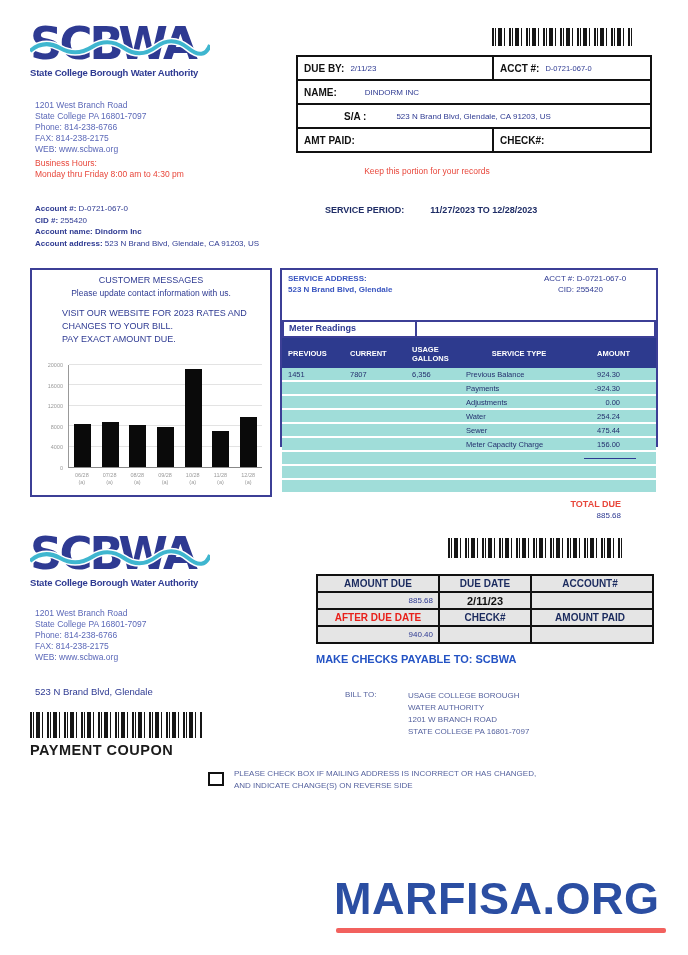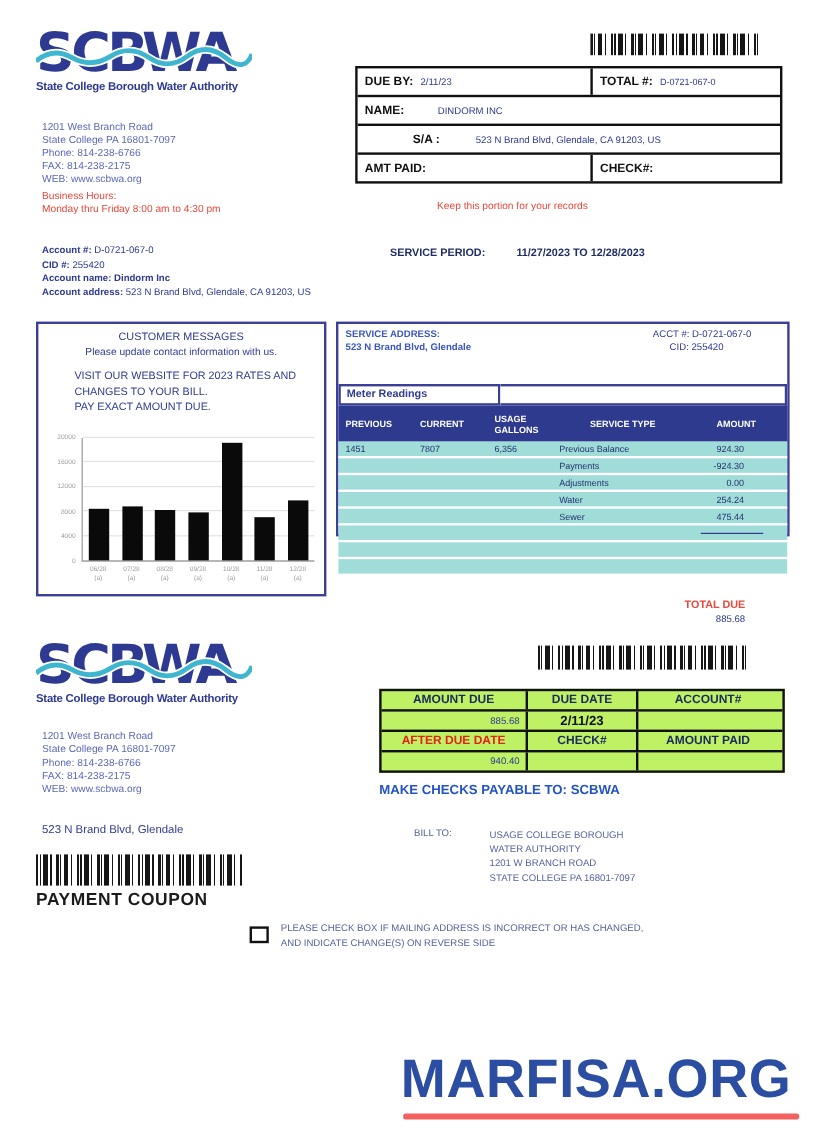--- a/index.html
+++ b/index.html
@@ -67,21 +67,21 @@
   .svc-row{height:12px;background:#a0ddd9;border-bottom:2px solid #fff;font-size:7.5px;color:#24306e;align-items:center;}
   .cell{padding-left:6px;overflow:hidden;white-space:nowrap;}
   .cell-amount{text-align:right;padding-right:36px;}
   .rule-line{display:inline-block;width:52px;border-top:1.5px solid #2e3a92;vertical-align:middle;}
   .total-due{position:absolute;left:536px;top:499px;width:85px;text-align:right;}
   .total-due-label{font-size:9px;font-weight:bold;color:#e8473b;}
   .total-due-value{font-size:8px;color:#2e3a92;margin-top:2px;}
 
   
   .svc-addr-line{position:absolute;left:35px;top:686px;font-size:9.5px;color:#2e3a92;}
-  .coupon-table{position:absolute;left:316px;top:574px;width:334px;border:2px solid #111;background:#bef264;}
+  .coupon-table{position:absolute;left:316px;top:574px;width:334px;border:2px solid #111;background:#e5e5e5;}
   .ct-row{display:grid;grid-template-columns:122px 92px 116px;border-bottom:2px solid #111;align-items:center;}
   .ct-row:last-child{border-bottom:none;}
   .ct-cell{height:15px;border-right:2px solid #111;display:flex;align-items:center;justify-content:center;}
   .ct-cell:last-child{border-right:none;}
   .ct-h{font-size:10px;font-weight:bold;color:#1a2a5e;}
   .ct-red{color:#e8201a;}
   .ct-amount{justify-content:flex-end;padding-right:5px;font-size:8px;color:#2e3a92;}
   .ct-date{font-size:11px;font-weight:bold;color:#111;}
   .make-checks{position:absolute;left:316px;top:653px;font-size:11px;font-weight:bold;color:#2453c4;}
   .bill-to-label{position:absolute;left:345px;top:690px;font-size:8px;color:#56639f;}
@@ -123,21 +123,21 @@
 
   <div class="barcode" style="position:absolute;left:492px;top:28px;width:140px;height:18px;"></div>
 
   <div class="rtable">
     <div class="rrow">
       <div class="rcell split-l">
         <span class="rlabel">DUE BY:</span>
         <span class="rvalue">2/11/23</span>
       </div>
       <div class="rcell split-r">
-        <span class="rlabel">TOTAL #:</span>
+        <span class="rlabel">ACCT #:</span>
         <span class="rvalue" style="font-size:7.5px;">D-0721-067-0</span>
       </div>
     </div>
     <div class="rrow">
       <div class="rcell" style="width:100%;">
         <span class="rlabel">NAME:</span>
         <span class="rvalue" style="margin-left:28px;">DINDORM INC</span>
       </div>
     </div>
     <div class="rrow">
@@ -296,20 +296,27 @@
         <div class="cell"></div>
           <div class="cell"></div>
           <div class="cell"></div>
         <div class="cell">Sewer</div>
         <div class="cell cell-amount">475.44</div>
       </div>
       <div class="svc-row svc-grid">
         <div class="cell"></div>
           <div class="cell"></div>
           <div class="cell"></div>
+        <div class="cell">Meter  Capacity  Charge</div>
+        <div class="cell cell-amount">156.00</div>
+      </div>
+      <div class="svc-row svc-grid">
+        <div class="cell"></div>
+          <div class="cell"></div>
+          <div class="cell"></div>
           <div class="cell"></div>
         <div class="cell cell-amount"><span class="rule-line"></span></div>
       </div>
       <div class="svc-row svc-grid">
         <div class="cell"></div>
           <div class="cell"></div>
           <div class="cell"></div>
           <div class="cell"></div>
           <div class="cell"></div>
       </div>

